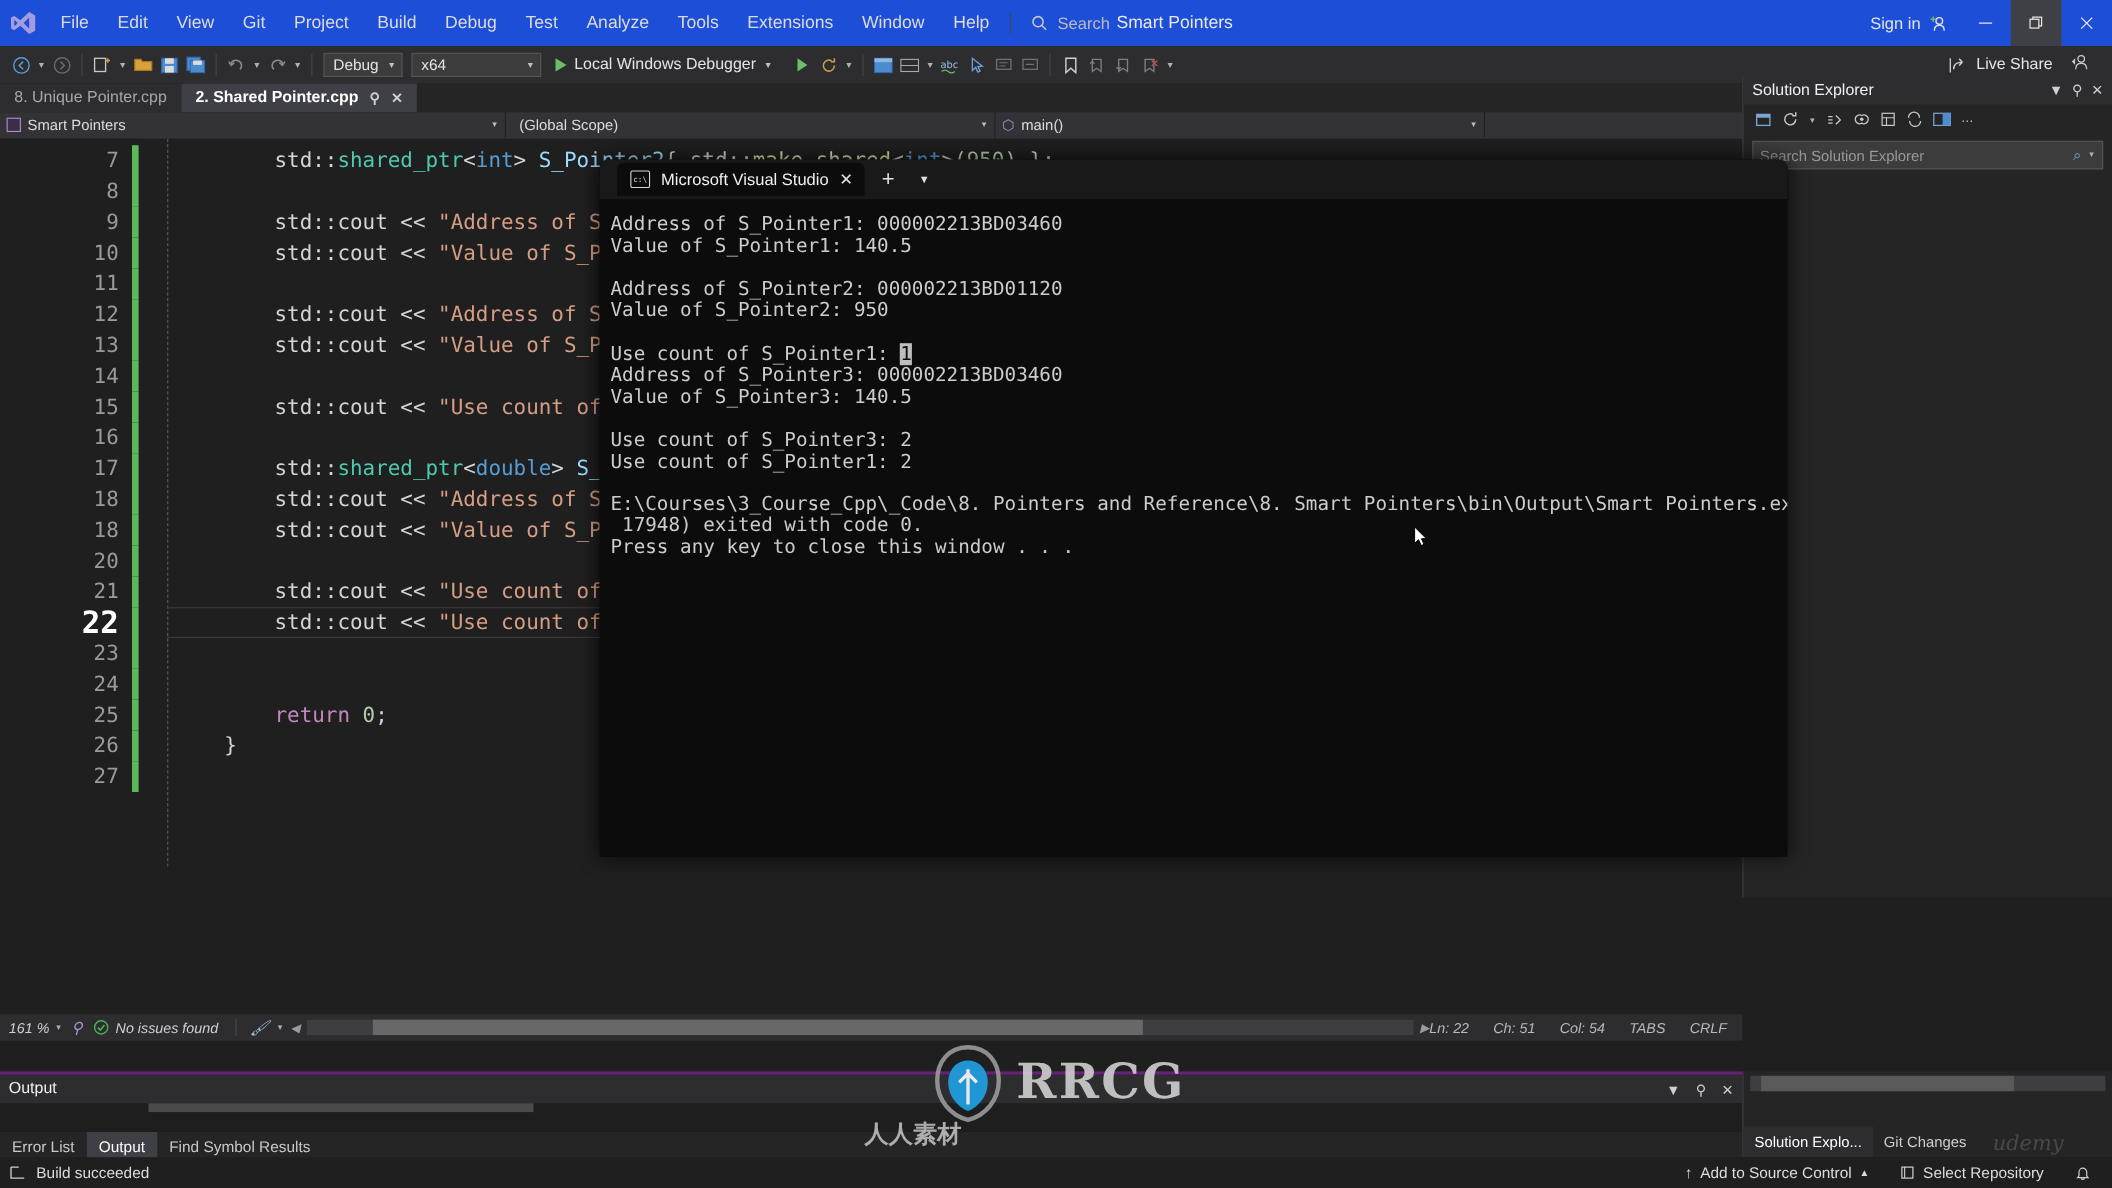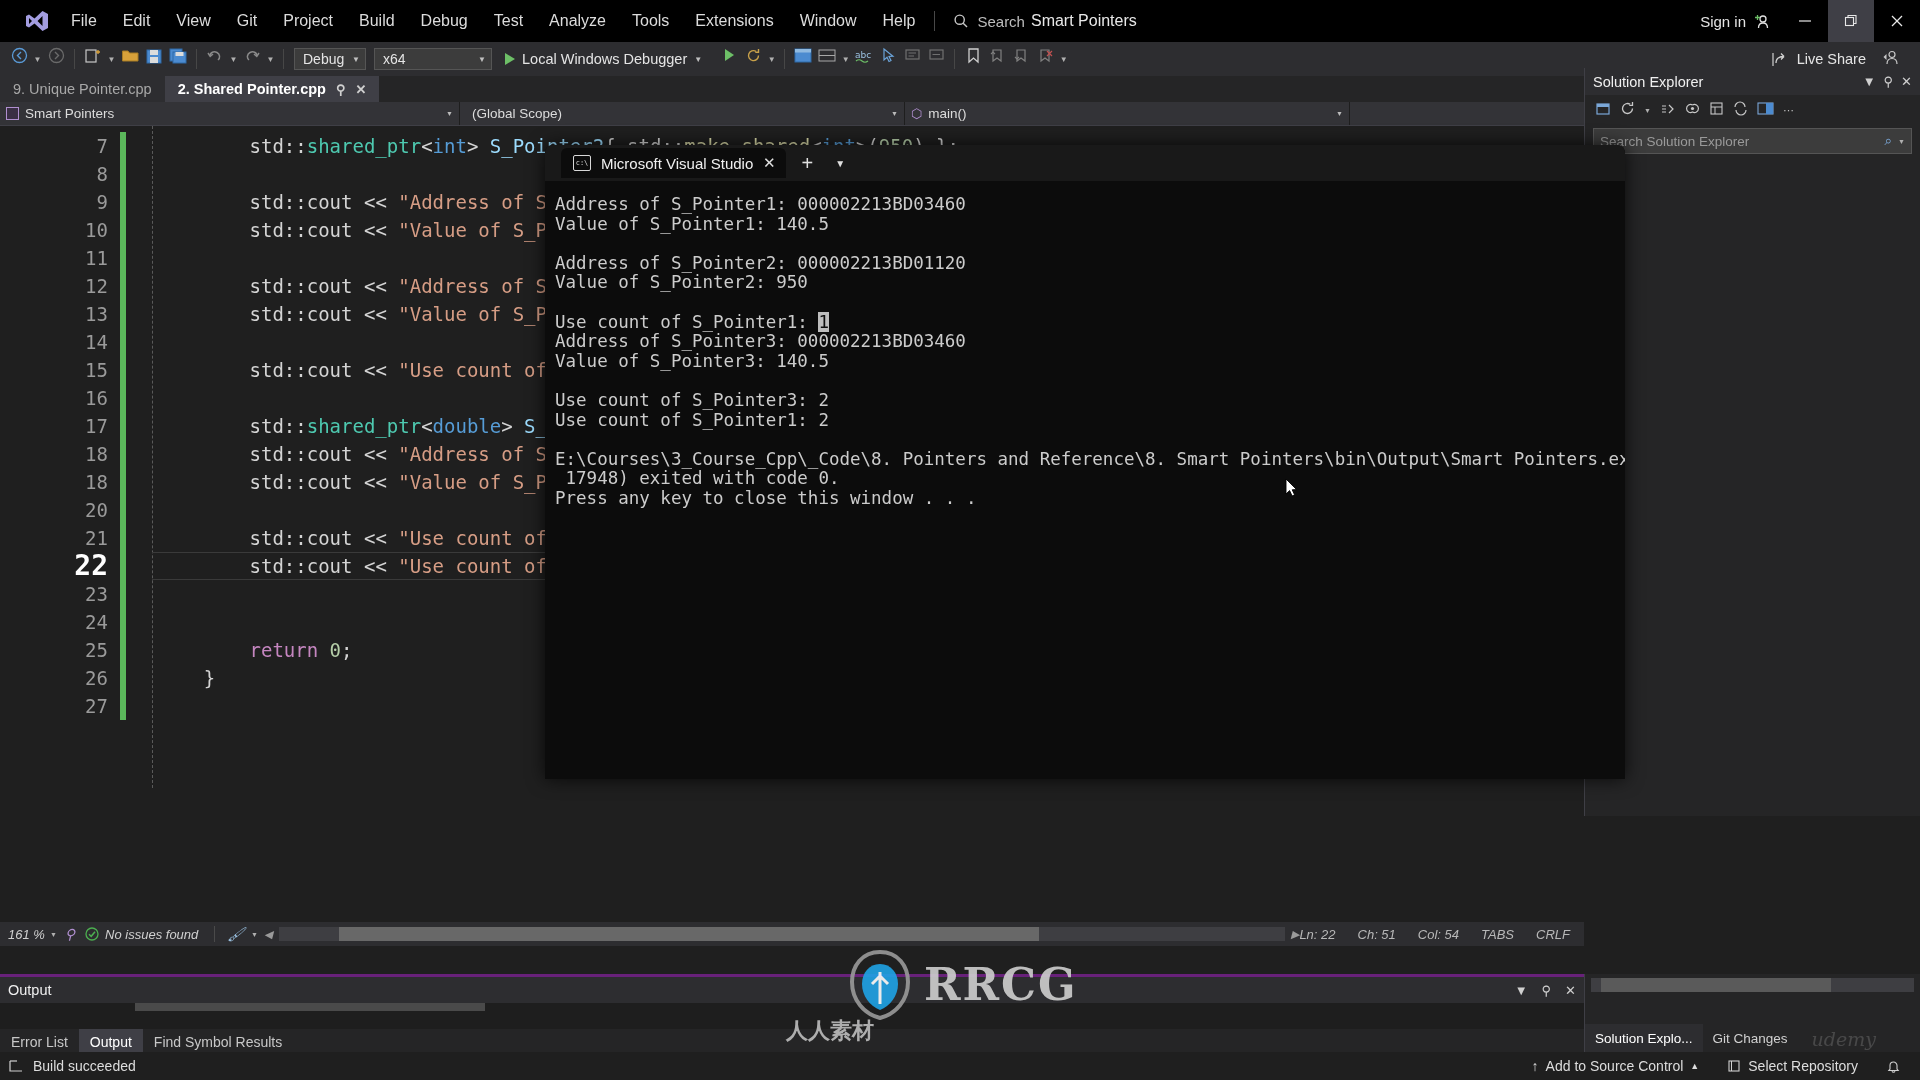--- a/index.html
+++ b/index.html
@@ -6,23 +6,22 @@
   html, body {
     width: 1920px; height: 1080px;
     background: #1e1e1e;
     font-family: "Liberation Sans", sans-serif;
     overflow: hidden;
   }
   .app { position: relative; width: 1920px; height: 1080px; background: #1f1f1f; }
 
   
   .titlebar {
-    height: 42px; background: #000000; display: flex; align-items: center;
+    height: 42px; background: #1d4ed8; display: flex; align-items: center;
     position: relative;
-    padding-left: 16px;
   }
   .vs-logo { width: 42px; height: 42px; display:flex; align-items:center; justify-content:center; }
   .vs-logo svg { display:block; }
   .menu { display: flex; align-items: center; height: 42px; }
   .menu-item {
     color: #dcdcdc; font-size: 16px; padding: 0 13px; height: 42px;
     display: flex; align-items: center; white-space: nowrap; cursor: default;
   }
   .menu-sep { width: 1px; height: 20px; background: #484848; margin: 0 6px; }
   .search-box {
@@ -36,21 +35,21 @@
   .tb-right { position: absolute; right: 0; top: 0; height: 42px; display: flex; align-items: center; }
   .signin { color: #e4e4e4; font-size: 15px; display: flex; align-items: flex-end; gap: 7px; padding: 0 12px; }
   .wbtn { width: 46px; height: 42px; display: flex; align-items: center; justify-content: center; color: #e8e8e8; }
   .wbtn.active { background: #3f3f46; }
 
   
   .toolbar {
     height: 34px; background: #2d2d30; display: flex; align-items: center;
     padding-left: 8px; gap: 2px; position: relative;
   }
-  .tb-ic { width: 22px; height: 24px; display: flex; align-items: flex-start; justify-content: center; color: #c8c8c8; }
+  .tb-ic { width: 22px; height: 24px; display: flex; align-items: center; justify-content: center; color: #c8c8c8; }
   .tb-ic svg { display:block; }
   .tb-caret { width: 11px; height: 24px; display: flex; align-items: center; justify-content: center; color: #b0b0b0; font-size: 8px; }
   .tb-divider { width: 1px; height: 20px; background: #474747; margin: 0 5px; }
   .combo {
     height: 22px; background: #3c3c3c; border: 1px solid #555;
     color: #e4e4e4; font-size: 14px; display: flex; align-items: center;
     padding: 0 5px 0 8px; justify-content: space-between; margin: 0 3px;
   }
   .combo .cv { white-space: nowrap; overflow: hidden; }
   .combo .ca { font-size: 8px; color: #c0c0c0; margin-left: 8px; }
@@ -415,21 +414,21 @@
       <svg width="18" height="17" viewBox="0 0 18 17">
           <circle cx="10" cy="5.5" r="3" fill="none" stroke="#c8c8c8" stroke-width="1.2"></circle>
           <path d="M5 15 C5 11 7.5 9.5 10 9.5 C12.5 9.5 15 11 15 15" fill="none" stroke="#c8c8c8" stroke-width="1.2"></path>
           <path d="M1.5 8 L4.5 5 L4.5 11 Z" fill="#c8c8c8"></path>
         </svg>
     </div>
   </div>
 
   <div class="tabsrow">
     <div class="tab">
-      <span>9. Unique Pointer.cpp</span>
+      <span>8. Unique Pointer.cpp</span>
     </div>
     <div class="tab active">
       <span>2. Shared Pointer.cpp</span>
       <span class="tic">⚲</span>
       <span class="tic">✕</span>
     </div>
     <div class="tabs-right">
       <span>▼</span>
       <span>⚙</span>
     </div>

